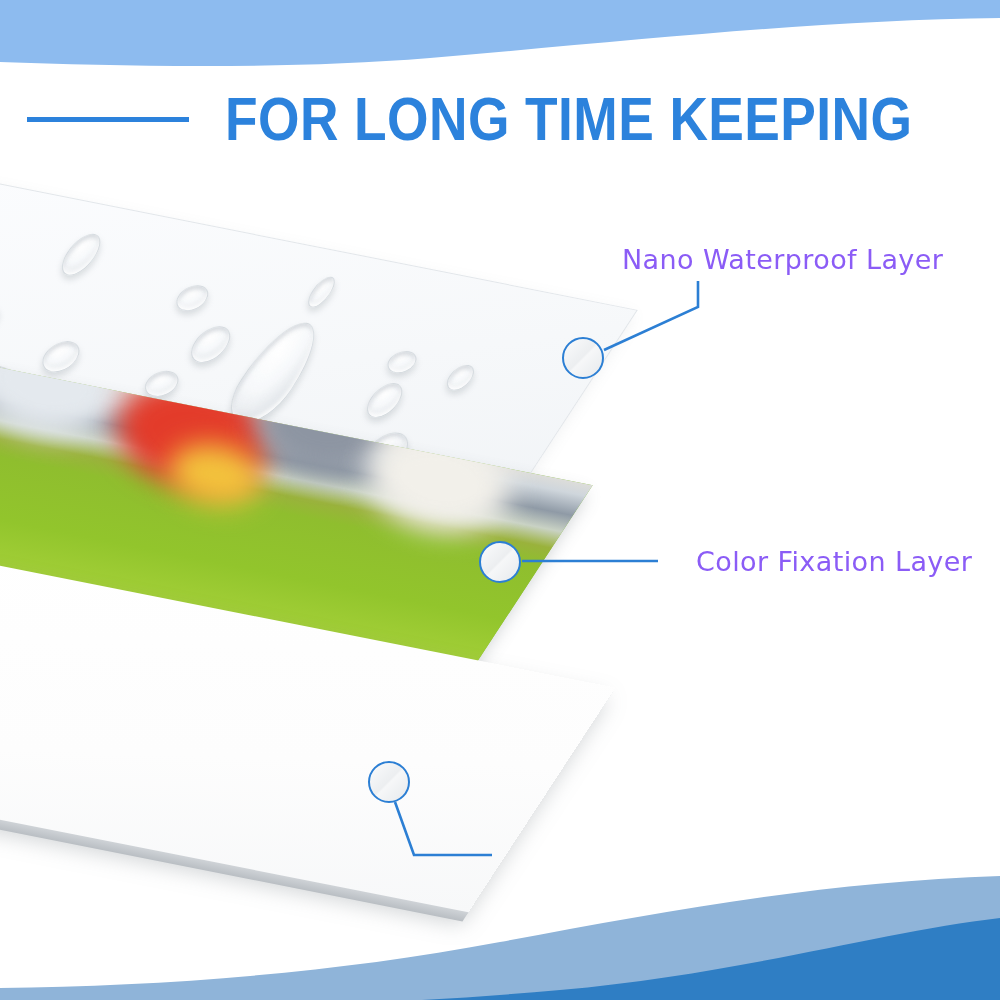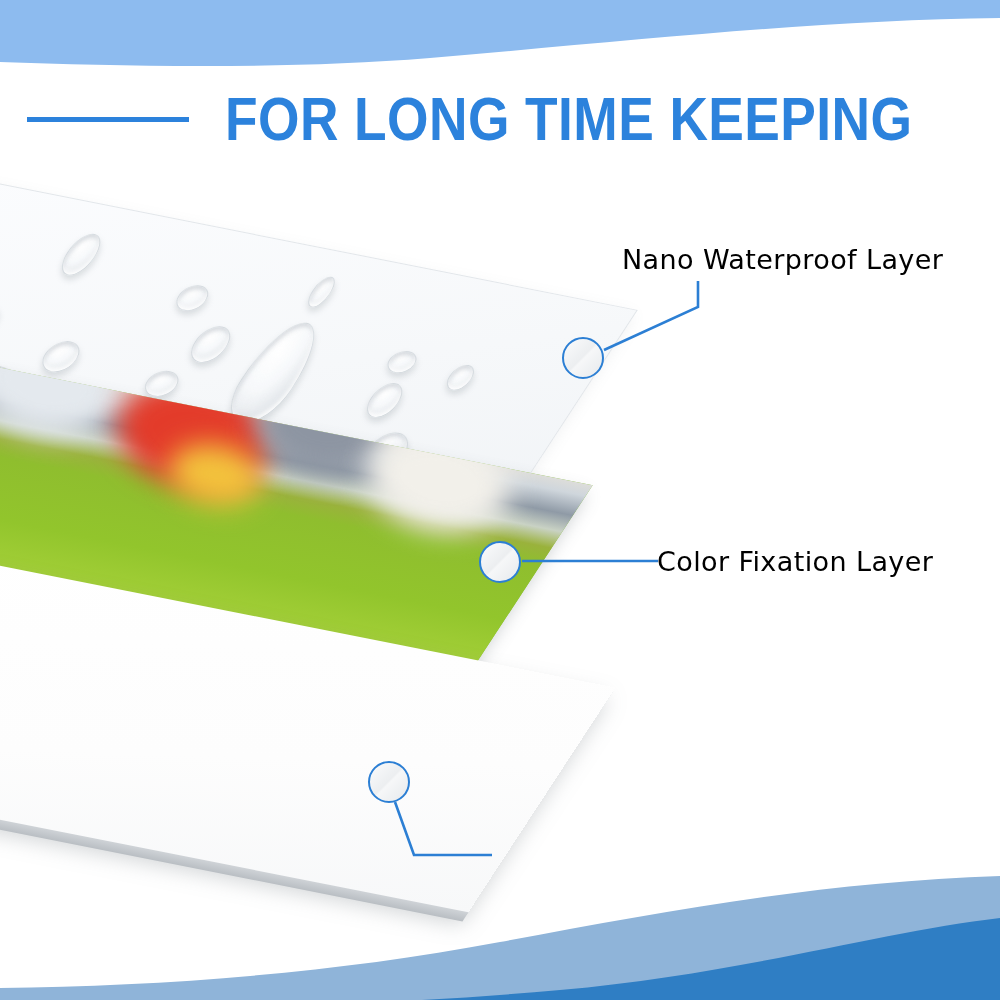--- a/index.html
+++ b/index.html
@@ -177,29 +177,29 @@
     margin-top: -21px;
     border-radius: 50%;
     border: 2.5px solid #2C7FD4;
     background: linear-gradient(135deg,#fbfcfd 0%,#eceef0 48%,#f6f7f8 52%,#e6e9ec 100%);
     box-sizing: border-box;
   }
 
   
   .callout-label {
     position: absolute;
-    color: #000000;
+    color: #8b5cf6;
     font-family: "DejaVu Sans", sans-serif;
     font-size: 27px;
     line-height: 32px;
     letter-spacing: 0.4px;
     white-space: nowrap;
   }
   #label-nano  { left: 622px; top: 244px; }
-  #label-color { left: 657px; top: 546px; }
+  #label-color { left: 696px; top: 546px; }
   #label-wood  { left: 505px; top: 840px; }
 </style>
 </head>
 <body>
 
 <div id="stage">
 
   <svg id="header-wave" class="wave-svg" viewBox="0 0 1000 80" preserveAspectRatio="none">
     <path d="M0,0 L1000,0 L1000,18 C820,20 640,40 430,58 C280,70 120,66 0,62 Z" fill="#8DBBEF"></path>
   </svg>

